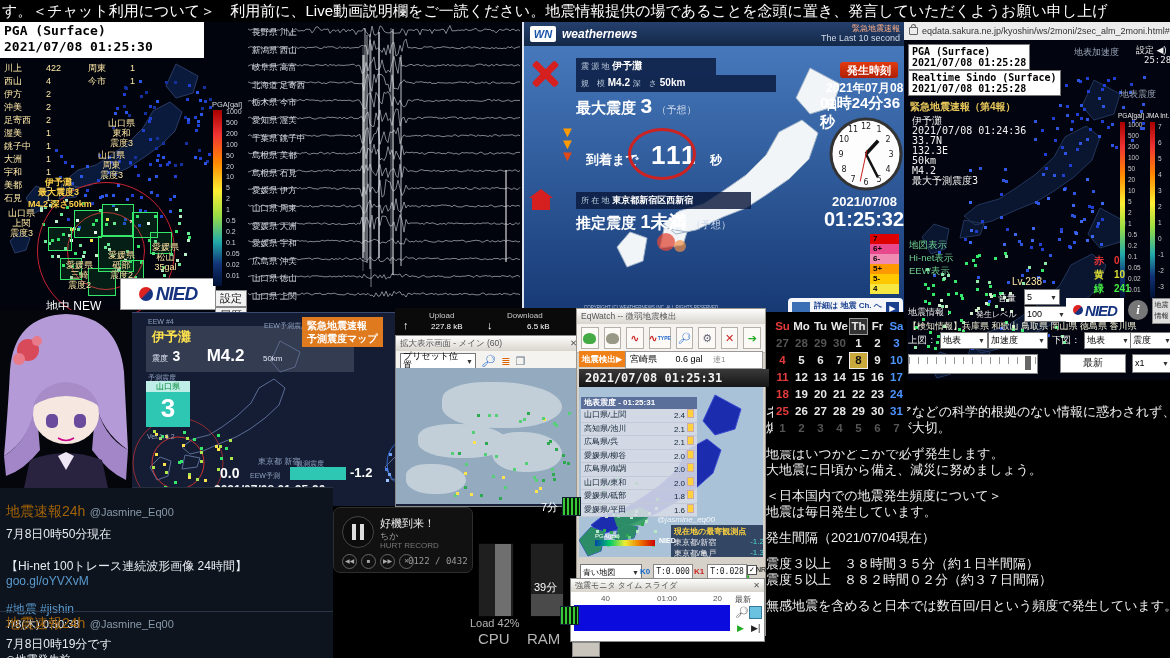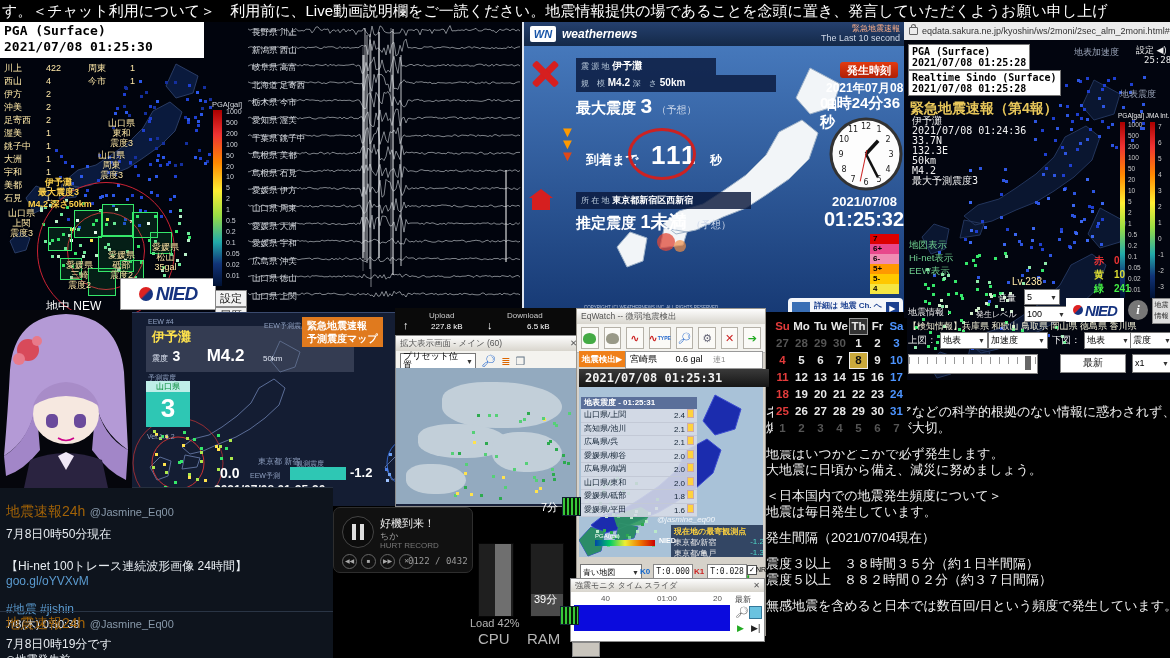--- a/index.html
+++ b/index.html
@@ -56,21 +56,21 @@
   
   #browser{left:904px;top:22px;width:266px;height:358px;background:#000;z-index:2;}
   #urlbar{left:0;top:0;width:266px;height:18px;background:#ececec;color:#333;font-size:9px;line-height:18px;
     padding-left:18px;white-space:nowrap;overflow:hidden;}
   #lock{left:5px;top:5px;width:7px;height:6px;border:1px solid #666;border-radius:1px;}
   #lock:before{content:"";position:absolute;left:1px;top:-4px;width:3px;height:3px;border:1px solid #666;
     border-bottom:none;border-radius:3px 3px 0 0;}
   .wbox{background:#fff;border:1px solid #777;color:#000;font-size:10px;line-height:11px;padding:1px 3px;
     font-weight:bold;white-space:nowrap;}
   .bro-label{color:#9aa4b8;font-size:9px;}
-  #bro-alert{color:#e8c75a;font-size:14px;font-weight:bold;text-align:right;}
+  #bro-alert{color:#e8c75a;font-size:10px;font-weight:bold;text-align:right;}
   .bro-info{color:#f2f2f2;font-size:10px;line-height:10px;}
   .bro-menu{color:#6fcf8f;font-size:9.5px;line-height:13px;}
   .cnt{font-size:10px;font-weight:bold;}
   .sel{background:#fff;border:1px solid #777;color:#000;font-size:9px;display:flex;
     align-items:center;justify-content:space-between;padding:0 2px;line-height:1;}
   .sel b{font-weight:normal;font-size:7px;color:#333;}
   .graybtn{background:#e8e8e8;border:1px solid #888;color:#222;text-align:center;}
   #nied2{background:#fff;display:flex;align-items:center;justify-content:center;gap:2px;}
   .infocircle{border-radius:50%;background:#777;color:#fff;font-style:italic;font-weight:bold;
     text-align:center;font-family:"Liberation Serif",serif;}
@@ -1439,17 +1439,17 @@
   <div class="abs systext" style="left:541px;top:500px;font-size:11px;color:#fff;z-index:6;">7分</div>
   <div class="abs eqicon" style="left:562px;top:497px;width:17px;height:17px;z-index:6;"></div>
   <div class="abs meter" style="left:478px;top:543px;width:34px;height:72px;z-index:6;">
     <span class="abs" style="left:16px;top:0;width:16px;height:72px;background:#6f6f6f;"></span>
   </div>
   <div class="abs systext" style="left:470px;top:617px;font-size:11px;z-index:6;">Load 42%</div>
   <div class="abs systext" style="left:478px;top:630px;font-size:15px;z-index:6;">CPU</div>
   <div class="abs meter" style="left:530px;top:543px;width:32px;height:72px;z-index:6;">
     <span class="abs" style="left:0;top:50px;width:32px;height:22px;background:#4a4a4a;"></span>
   </div>
-  <div class="abs systext" style="left:534px;top:592px;font-size:11px;color:#fff;z-index:7;">39分</div>
+  <div class="abs systext" style="left:534px;top:580px;font-size:11px;color:#fff;z-index:7;">39分</div>
   <div class="abs eqicon" style="left:560px;top:606px;width:17px;height:17px;z-index:7;"></div>
   <div class="abs systext" style="left:527px;top:630px;font-size:15px;z-index:6;">RAM</div>
 
 </div>
 
 </body></html>

